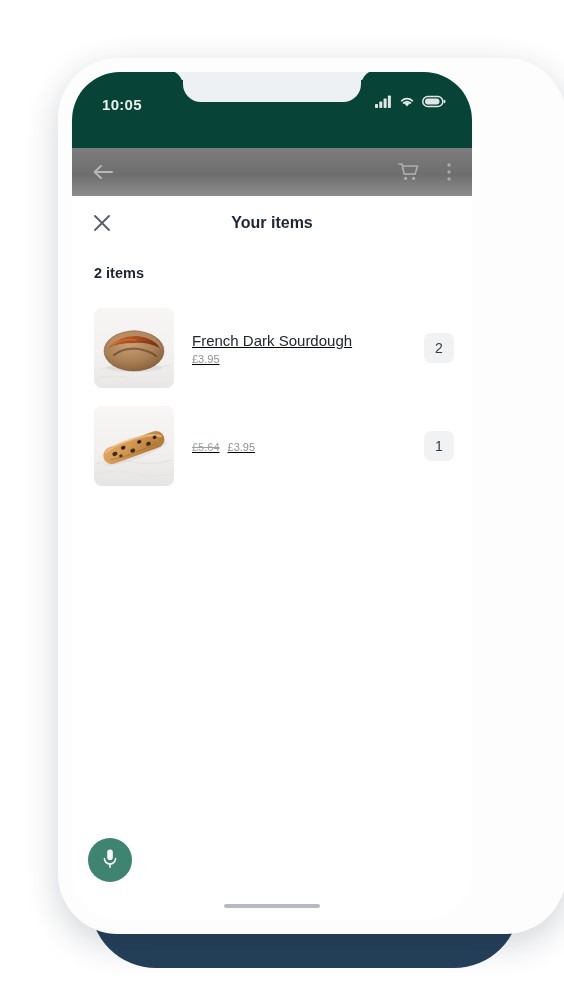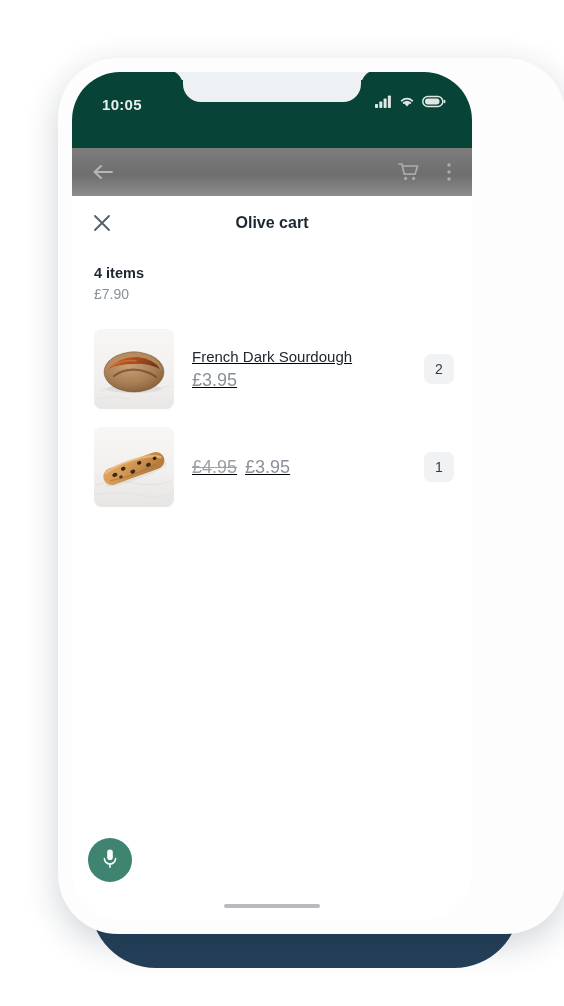--- a/index.html
+++ b/index.html
@@ -204,21 +204,21 @@
     text-decoration: underline;
   }
   .item-name {
     font-size: 15px;
     color: #202830;
     line-height: 1.45;
     white-space: nowrap;
   }
   .item-prices {
     margin-top: 2px;
-    font-size: 18px;
+    font-size: 11px;
     color: #8a9099;
     display: flex;
     align-items: center;
     gap: 8px;
   }
   .price-old {
     text-decoration: line-through;
     color: #9aa0a6;
   }
   .price-now { color: #8a9099; }
@@ -350,26 +350,25 @@
     </div>
 
     <div class="sheet">
 
       <div class="sheet-header">
         <span class="close-btn">
           <svg width="20" height="20" viewBox="0 0 20 20">
             <path d="M3 3 L17 17 M17 3 L3 17" stroke="#57606a" stroke-width="1.9" stroke-linecap="round"></path>
           </svg>
         </span>
-        <div class="sheet-title">Olive cart</div>
+        <div class="sheet-title">Your items</div>
       </div>
 
       <div class="summary">
-        <div class="summary-count">4 items</div>
-        <div class="summary-total">£7.90</div>
+        <div class="summary-count">2 items</div>
       </div>
 
       <div class="items">
 
         <div class="item">
           <div class="item-thumb">
             <svg width="80" height="80" viewBox="0 0 80 80">
               <defs>
                 <linearGradient id="marble1" x1="0" y1="0" x2="0" y2="1">
                   <stop offset="0%" stop-color="#f7f6f5"></stop>
@@ -436,21 +435,21 @@
                 <ellipse cx="38" cy="44" rx="2.5" ry="2" fill="#3b2b18"></ellipse>
                 <ellipse cx="47" cy="38" rx="2.2" ry="1.8" fill="#2f2413"></ellipse>
                 <ellipse cx="55" cy="43" rx="2.4" ry="1.9" fill="#3b2b18"></ellipse>
                 <ellipse cx="63" cy="39" rx="2" ry="1.7" fill="#2f2413"></ellipse>
                 <ellipse cx="25" cy="45" rx="1.8" ry="1.5" fill="#4a3820"></ellipse>
               </g>
             </svg>
           </div>
           <div class="item-info">
             <div class="item-prices">
-              <span class="price-old">£4.95</span>
+              <span class="price-old">£5.64</span>
               <span class="price-now">£3.95</span>
             </div>
           </div>
           <div class="item-qty">1</div>
         </div>
 
       </div>
 
       <div class="composer">
         <div class="mic-btn">

